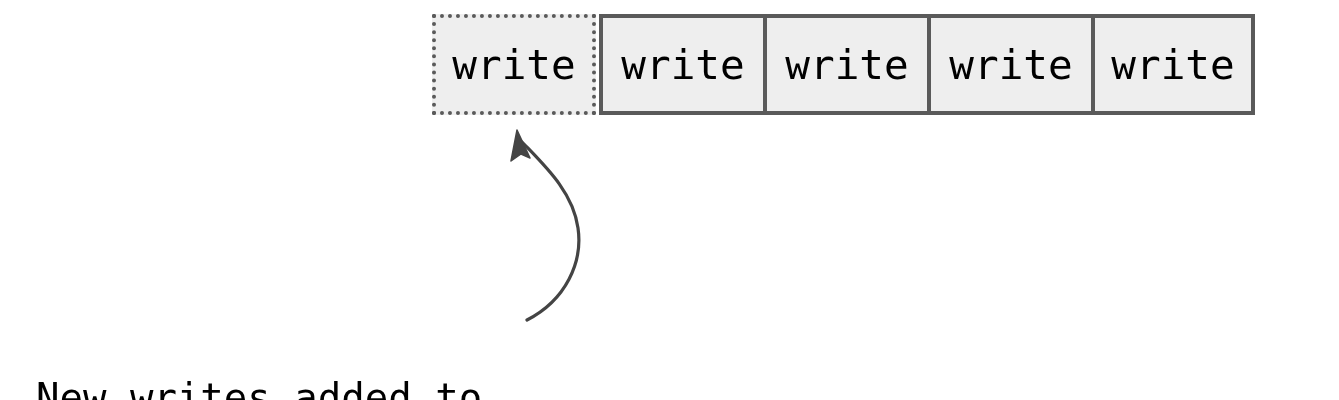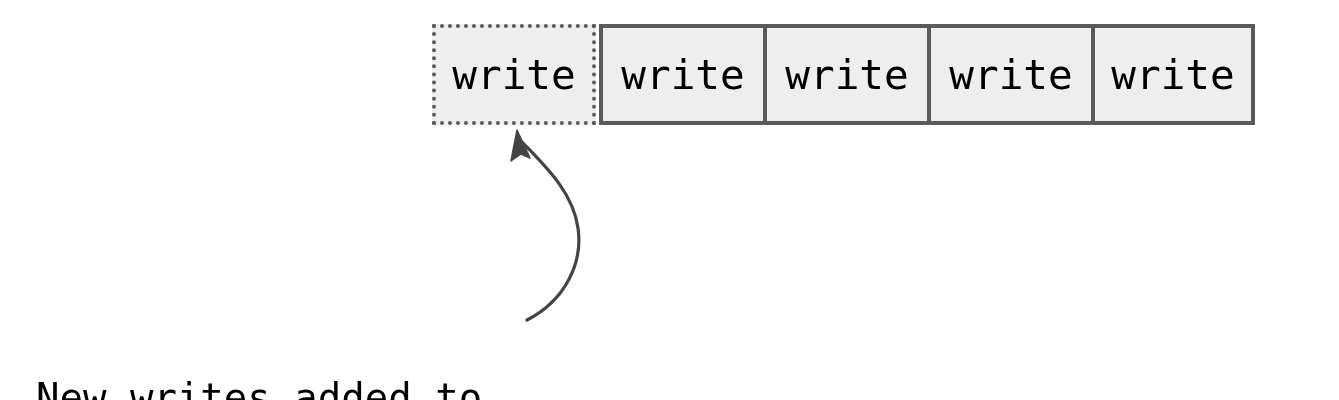--- a/index.html
+++ b/index.html
@@ -16,21 +16,21 @@
   #canvas {
     position: relative;
     width: 1339px;
     height: 400px;
   }
 
   
   .log-row {
     position: absolute;
     left: 432px;
-    top: 24px;
+    top: 14px;
     display: flex;
     align-items: flex-start;
   }
   .log-cell {
     box-sizing: border-box;
     width: 164px;
     height: 101px;
     background: #eeeeee;
     display: flex;
     align-items: center;

